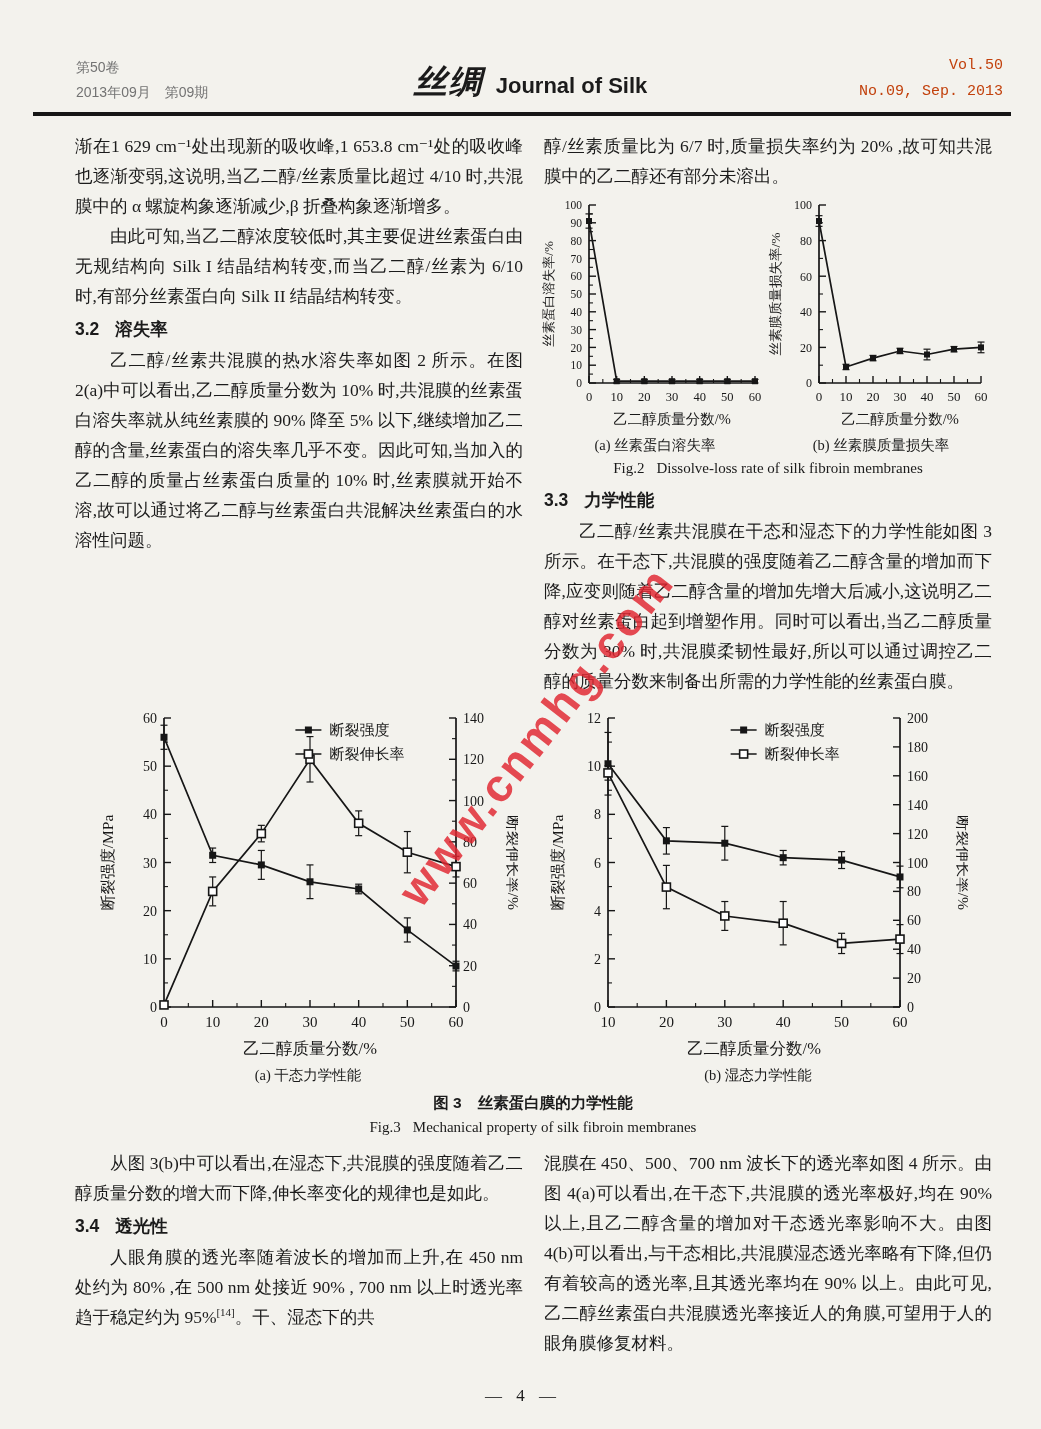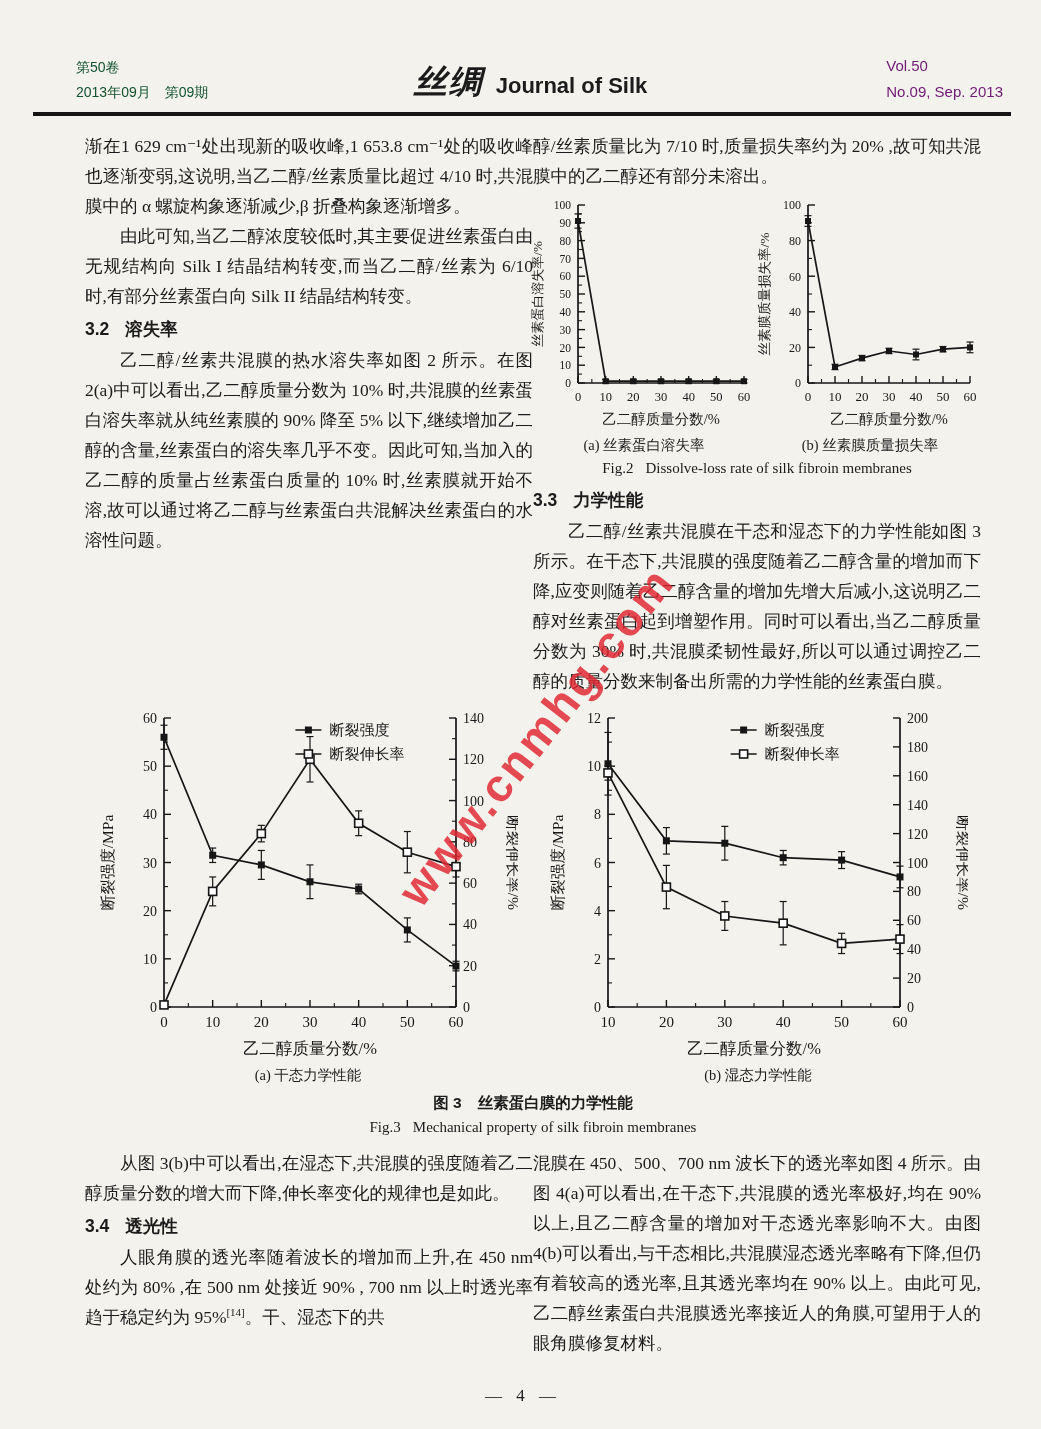--- a/index.html
+++ b/index.html
@@ -1,30 +1,30 @@
 <!DOCTYPE html>
 <html><head>
 <meta charset="utf-8">
 <style>
   html,body{margin:0;padding:0;background:#f3f2ed;}
   .page{position:relative;width:1041px;height:1429px;margin:0 auto;background:#f3f2ed;
         overflow:hidden;color:#1b1b1b;font-family:"Liberation Serif","DejaVu Serif",serif;}
   
-  .hdr-left{position:absolute;left:76px;top:55px;font-size:14px;color:#14532d;line-height:1.8;
+  .hdr-left{position:absolute;left:76px;top:55px;font-size:14px;color:#737373;line-height:1.8;
         font-family:"Liberation Sans","DejaVu Sans",sans-serif;}
   .hdr-center{position:absolute;left:8px;right:0;top:60px;text-align:center;margin-left:12px;}
   .logo-cn{font-size:33px;font-weight:bold;font-style:italic;letter-spacing:2px;margin-right:12px;
         font-family:"Liberation Serif","DejaVu Serif",serif;}
   .journal-en{font-size:22px;font-weight:bold;font-family:"Liberation Sans","DejaVu Sans",sans-serif;}
-  .hdr-right{position:absolute;right:38px;top:53px;text-align:left;font-size:15px;color:#701a75;
-        line-height:1.7;font-family:Liberation Sans, sans-serif;}
+  .hdr-right{position:absolute;right:38px;top:53px;text-align:right;font-size:15px;color:#c2410c;
+        line-height:1.7;font-family:Liberation Mono, monospace;}
   .rule{position:absolute;left:33px;right:30px;top:112px;height:4px;background:#161616;}
   
   .content{position:absolute;left:75px;top:131px;width:916px;}
-  .row{display:flex;justify-content:center;}
+  .row{display:flex;gap:21px;}
   .col{width:448px;flex:0 0 auto;}
   p.body{margin:0;font-size:17.5px;line-height:30px;text-align:justify;}
   p.indent{text-indent:2em;}
   p.body sup{font-size:11px;line-height:0;}
   .sec{display:flex;gap:16px;font-family:"Liberation Sans","DejaVu Sans",sans-serif;
        font-weight:bold;font-size:17.5px;line-height:31px;margin-top:3px;}
   
   .figrow{display:flex;justify-content:center;margin-top:4px;}
   .fig3row{display:flex;justify-content:center;gap:30px;}
   .chartblock{display:flex;flex-direction:column;align-items:center;}
@@ -69,21 +69,21 @@
         <p class="body">渐在1 629 cm⁻¹处出现新的吸收峰,1 653.8 cm⁻¹处的吸收峰也逐渐变弱,这说明,当乙二醇/丝素质量比超过 4/10 时,共混膜中的 α 螺旋构象逐渐减少,β 折叠构象逐渐增多。</p>
         <p class="body indent">由此可知,当乙二醇浓度较低时,其主要促进丝素蛋白由无规结构向 Silk I 结晶结构转变,而当乙二醇/丝素为 6/10 时,有部分丝素蛋白向 Silk II 结晶结构转变。</p>
         <div class="sec">
           <span>3.2</span>
           <span>溶失率</span>
         </div>
         <p class="body indent">乙二醇/丝素共混膜的热水溶失率如图 2 所示。在图 2(a)中可以看出,乙二醇质量分数为 10% 时,共混膜的丝素蛋白溶失率就从纯丝素膜的 90% 降至 5% 以下,继续增加乙二醇的含量,丝素蛋白的溶失率几乎不变。因此可知,当加入的乙二醇的质量占丝素蛋白质量的 10% 时,丝素膜就开始不溶,故可以通过将乙二醇与丝素蛋白共混解决丝素蛋白的水溶性问题。</p>
       </div>
 
       <div class="col">
-        <p class="body">醇/丝素质量比为 7/10 时,质量损失率约为 20% ,故可知共混膜中的乙二醇还有部分未溶出。</p>
+        <p class="body">醇/丝素质量比为 6/7 时,质量损失率约为 20% ,故可知共混膜中的乙二醇还有部分未溶出。</p>
 
         <figure style="margin:0">
           <div class="figrow">
             <div class="chartblock">
               <div><svg width="226" height="236">
                     <line x1="47" y1="10" x2="47" y2="188" stroke="#161616" stroke-width="1.7"></line>
                     <line x1="47" y1="188" x2="213" y2="188" stroke="#161616" stroke-width="1.7"></line>
                     <line x1="47" y1="188" x2="47" y2="181" stroke="#161616" stroke-width="1.4"></line>
                     <text x="47" y="205.5" font-size="12.5" text-anchor="middle" font-family="&quot;Liberation Serif&quot;,&quot;DejaVu Serif&quot;,serif">0</text>
                     <line x1="74.66666666666666" y1="188" x2="74.66666666666666" y2="181" stroke="#161616" stroke-width="1.4"></line>

